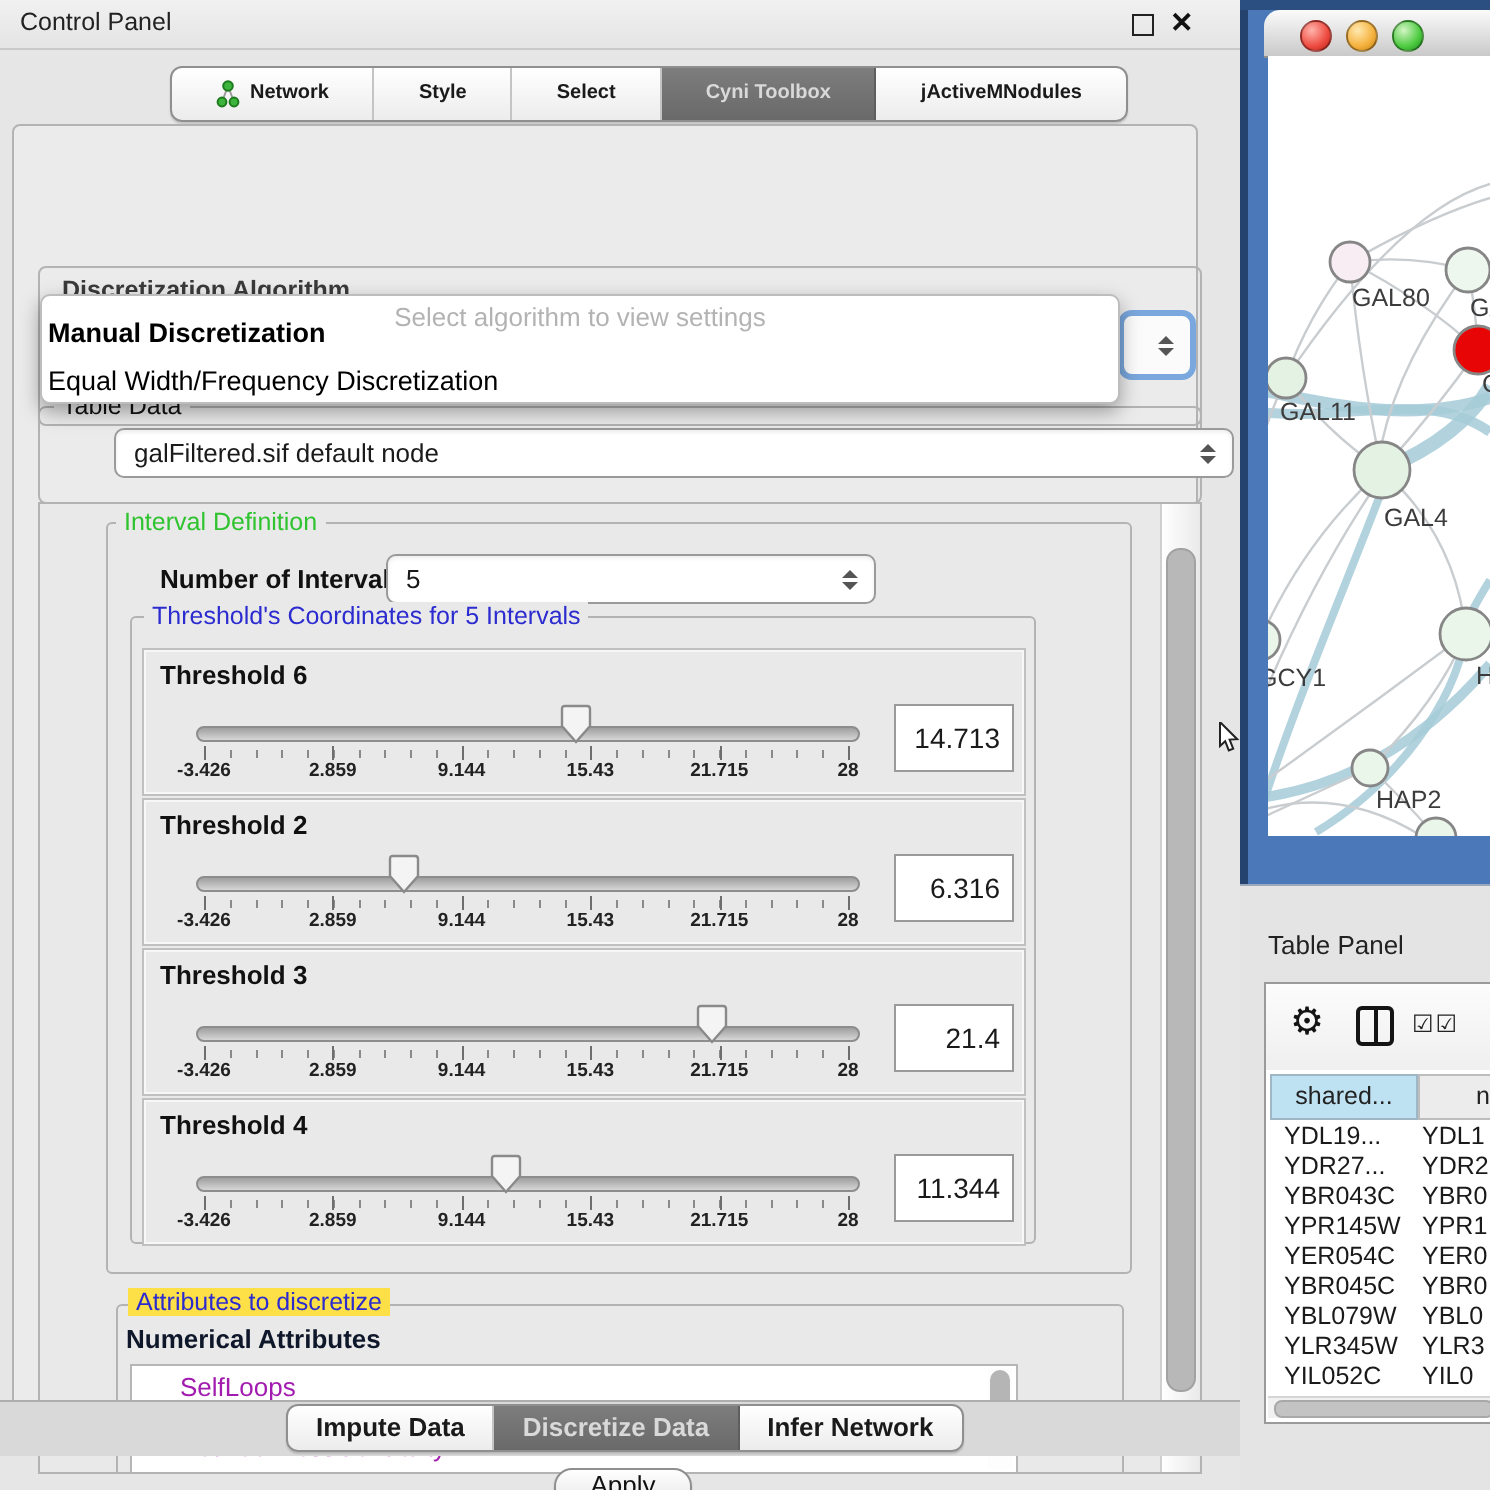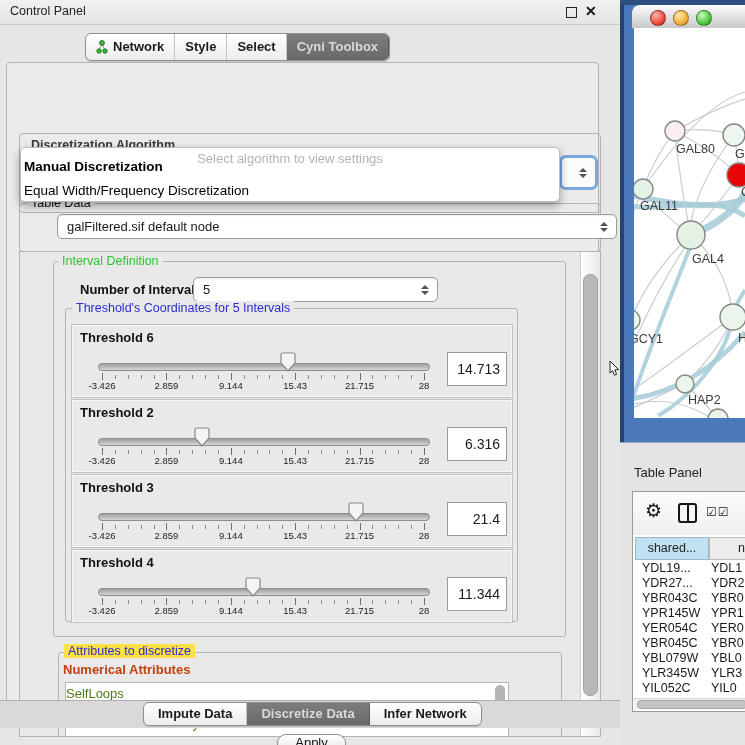--- a/index.html
+++ b/index.html
@@ -10,21 +10,21 @@
   
   #control-panel{left:0;top:0;width:620px;height:745px;background:#e6e6e6;}
   #cp-titlebar{left:0;top:0;width:620px;height:24px;background:linear-gradient(#f1f1f1,#e4e4e4);
     border-bottom:1px solid #c9c9c9;}
   #cp-title{left:10px;top:4px;font-size:12.5px;color:#222;}
   #float-icon{left:566px;top:7px;width:9px;height:9px;border:1.5px solid #222;background:transparent;}
   #close-icon{left:585px;top:3px;font-size:14px;font-weight:bold;color:#111;cursor:default;}
 
   .segbar{display:flex;border:1px solid #8f8f8f;border-radius:6px;overflow:hidden;
     background:linear-gradient(#ffffff,#ececec);box-shadow:0 1px 1px rgba(0,0,0,.15);}
-  .seg{padding:0 10px;line-height:24px;font-size:13px;font-weight:bold;color:#1a1a1a;
+  .seg{padding:0 22px;line-height:24px;font-size:10px;font-weight:bold;color:#1a1a1a;
     border-right:1px solid #c4c4c4;display:flex;align-items:center;gap:5px;white-space:nowrap;}
   .seg:last-child{border-right:none;}
   .seg.sel{background:linear-gradient(#7d7d7d,#696969);color:#d9d9d9;border-right:1px solid #5e5e5e;text-align:right;}
   #top-tabs{left:85px;top:33px;height:26px;}
   #bottom-tabs{left:143px;top:702px;height:22px;}
   #bottom-tabs .seg{line-height:20px;font-size:13px;padding:0 14px;}
 
   #outer-box{left:6px;top:62px;width:591px;height:640px;background:#ebebeb;
     border:1px solid #b3b3b3;border-radius:4px;}
 
@@ -66,29 +66,29 @@
 
   .tbox{position:absolute;left:5px;width:440px;height:72px;background:#e9e9e9;
     border:1px solid #c0c0c0;box-shadow:inset 0 0 0 1px #f7f7f7;}
   .tlabel{position:absolute;left:8px;top:5px;font-size:13px;font-weight:bold;color:#111;}
   .track{position:absolute;left:26px;top:38px;width:330px;height:6px;border:1px solid #8d8d8d;
     border-radius:4px;background:linear-gradient(#9f9f9f,#d6d6d6);}
   .thumb{position:absolute;top:27px;width:16px;height:20px;}
   .minor-ticks{position:absolute;left:30px;top:50px;width:323px;height:4px;
     background:repeating-linear-gradient(to right,#8a8a8a 0 1px,transparent 1px 12.88px);}
   .majtick{position:absolute;top:48px;width:1px;height:7px;background:#6e6e6e;}
-  .ticklab{position:absolute;top:55px;width:46px;text-align:center;font-size:9.5px;font-weight:normal;color:#222;}
+  .ticklab{position:absolute;top:55px;width:46px;text-align:center;font-size:9.5px;font-weight:bold;color:#222;}
   .vfield{position:absolute;right:5px;top:27px;width:52px;height:32px;background:#ffffff;
     border:1px solid #9a9a9a;font-size:14px;text-align:right;line-height:32px;padding-right:6px;}
 
   #attr-group{left:38px;top:400px;width:502px;height:90px;border-radius:3px;}
   #attr-title{left:44px;top:392px;background:#fde047;}
-  #attr-list-label{left:43px;top:410px;font-size:13px;font-weight:bold;color:#c2410c;}
+  #attr-list-label{left:43px;top:410px;font-size:13px;font-weight:bold;color:#0f172a;}
   #attr-list{left:45px;top:430px;width:442px;height:53px;background:#ffffff;border:1px solid #b6b6b6;overflow:hidden;}
-  .attr-item{padding-left:0;font-size:13px;line-height:15px;color:#4d7c0f;white-space:nowrap;}
+  .attr-item{padding-left:24px;font-size:13px;line-height:15px;color:#a21caf;white-space:nowrap;}
   #attr-list-inner{position:absolute;left:0;top:3px;width:100%;}
   #attr-scrollbar{position:absolute;right:2px;top:1px;width:12px;height:51px;background:#fdfdfd;}
   #attr-thumb{position:absolute;left:1px;top:1px;width:10px;height:38px;background:#b5b5b5;border-radius:5px;}
 
   #v-scrollbar{position:absolute;right:1px;top:0;width:18px;height:484px;
     background:linear-gradient(to right,#ffffff,#ebebeb);border-left:1px solid #cfcfcf;}
   #v-thumb{position:absolute;left:2px;top:22px;width:13px;height:420px;background:#b8b8b8;
     border-radius:7px;border:1px solid #a2a2a2;}
 
   #apply-btn{left:270px;top:671px;width:67px;height:17px;border:1px solid #8f8f8f;border-radius:9px;
@@ -154,20 +154,23 @@
         <span>Network</span>
       </div>
       <div class="seg">
         <span>Style</span>
       </div>
       <div class="seg">
         <span>Select</span>
       </div>
       <div class="seg sel">
         <span>Cyni Toolbox</span>
+      </div>
+      <div class="seg">
+        <span>jActiveMNodules</span>
       </div>
     </div>
 
   <div id="outer-box" class="abs">
     <div id="disc-group" class="group"></div>
     <span id="disc-title" class="gtitle abs">Discretization Algorithm</span>
 
     <div id="combo-focus-fragment" class="abs">
       <span class="spin">
           <i class="up"></i>

